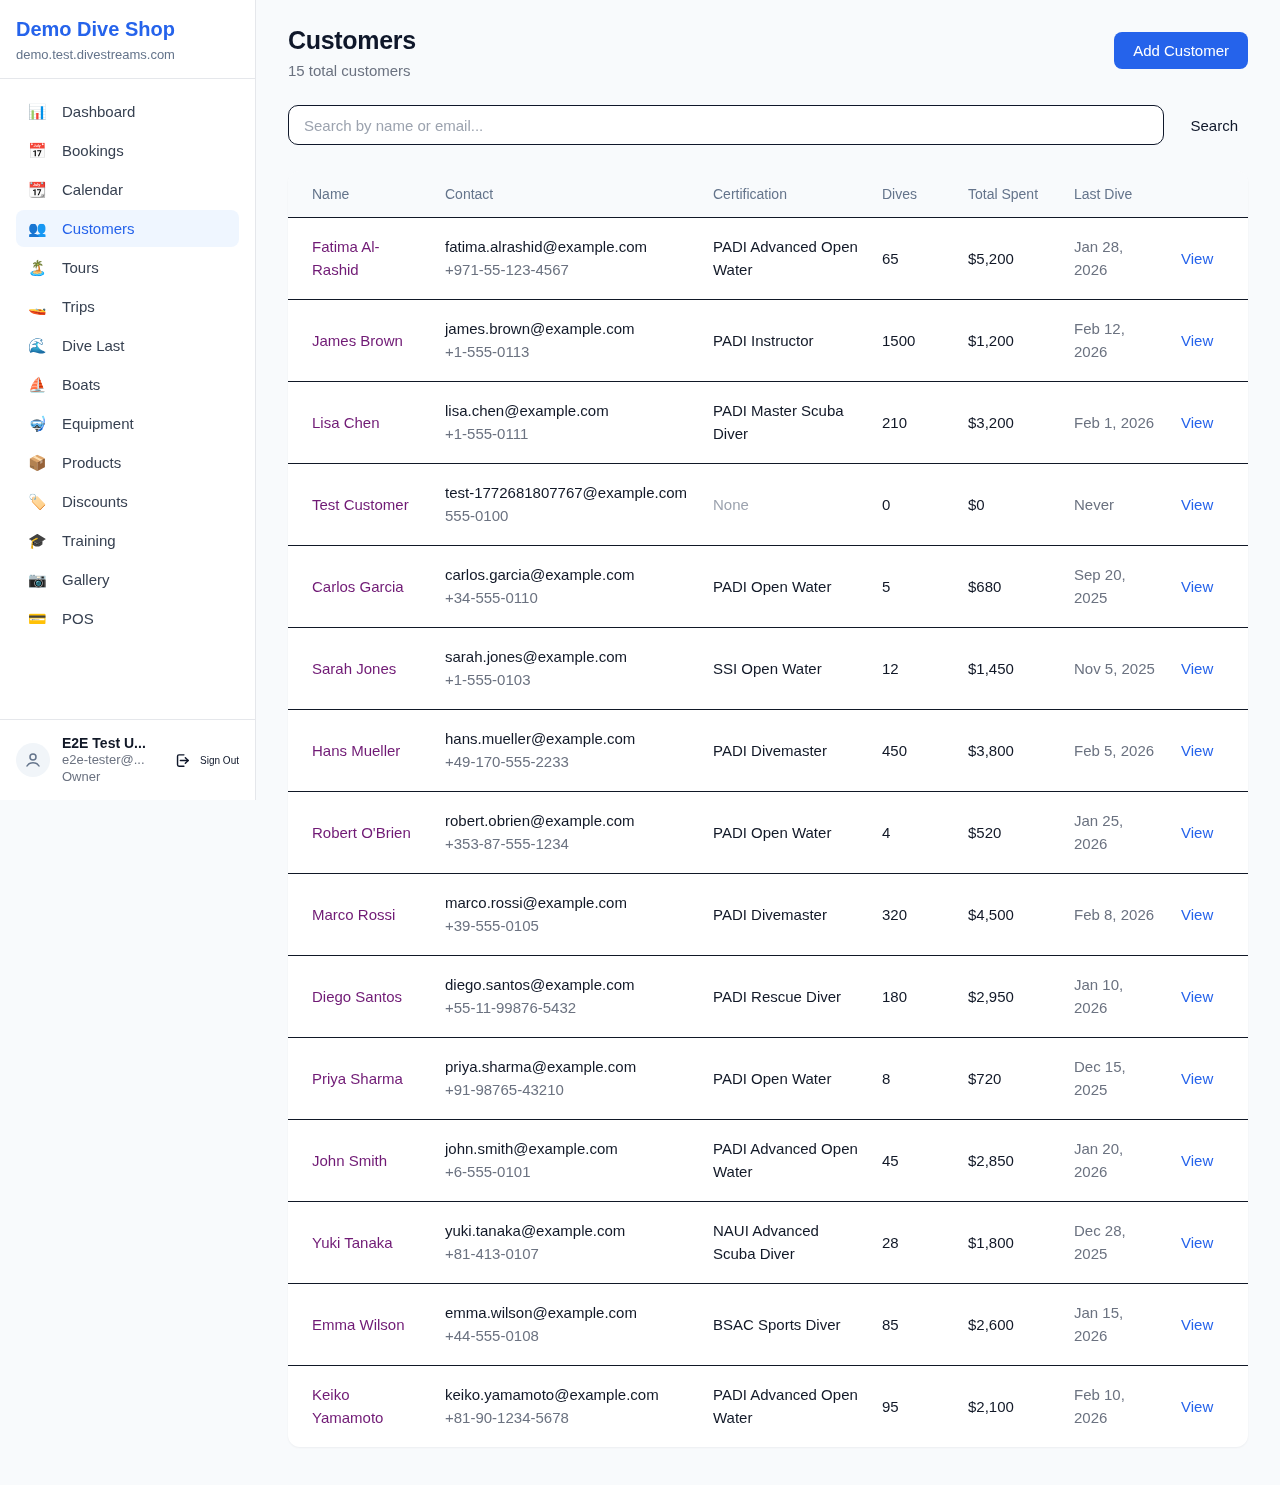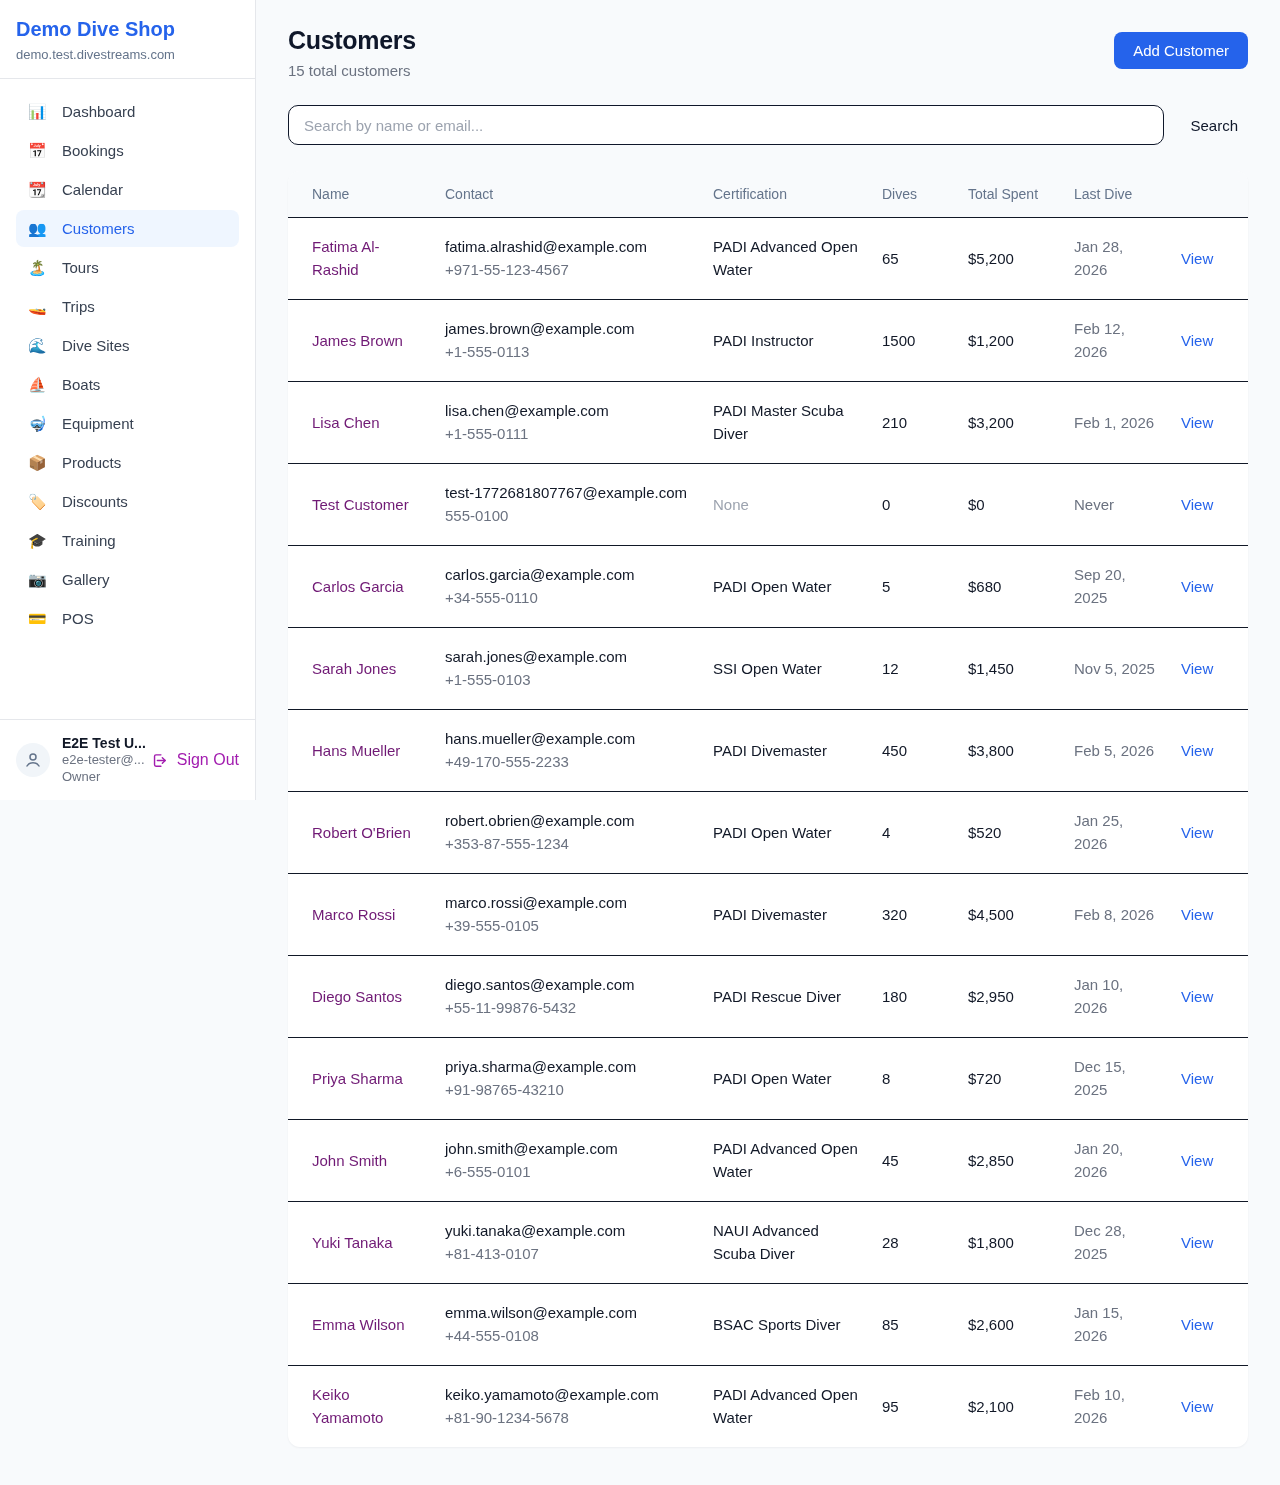--- a/index.html
+++ b/index.html
@@ -45,21 +45,21 @@
     background: #f1f5f9; flex: 0 0 34px;
     display: flex; align-items: center; justify-content: center;
     color: #64748b;
   }
   .user-info { flex: 1; min-width: 0; line-height: 1.3; }
   .user-name { font-size: 14px; font-weight: 700; color: #111827; white-space: nowrap; }
   .user-email, .user-role { font-size: 13px; color: #6b7280; white-space: nowrap; }
   .signout {
     display: flex; align-items: center; gap: 9px;
     background: none; border: none; cursor: pointer;
-    color: #a21caf; font-size: 16px;
+    color: #0f172a; font-size: 10px;
     font-family: "Liberation Sans", sans-serif;
     padding: 0; white-space: nowrap;
   }
 
   
   .main { margin-left: 256px; padding: 26px 32px 32px; }
   .page-header { display: flex; justify-content: space-between; align-items: flex-start; }
   .page-title { font-size: 25px; font-weight: 700; color: #0f172a; margin: 0; letter-spacing: -0.3px; }
   .page-subtitle { font-size: 15px; color: #6b7280; margin-top: 7px; }
   .btn-primary {
@@ -154,21 +154,21 @@
       <div class="nav-item">
         <span class="nav-icon">🏝️</span>
         <span>Tours</span>
       </div>
       <div class="nav-item">
         <span class="nav-icon">🚤</span>
         <span>Trips</span>
       </div>
       <div class="nav-item">
         <span class="nav-icon">🌊</span>
-        <span>Dive Sites</span>
+        <span>Dive Last</span>
       </div>
       <div class="nav-item">
         <span class="nav-icon">⛵</span>
         <span>Boats</span>
       </div>
       <div class="nav-item">
         <span class="nav-icon">🤿</span>
         <span>Equipment</span>
       </div>
       <div class="nav-item">

